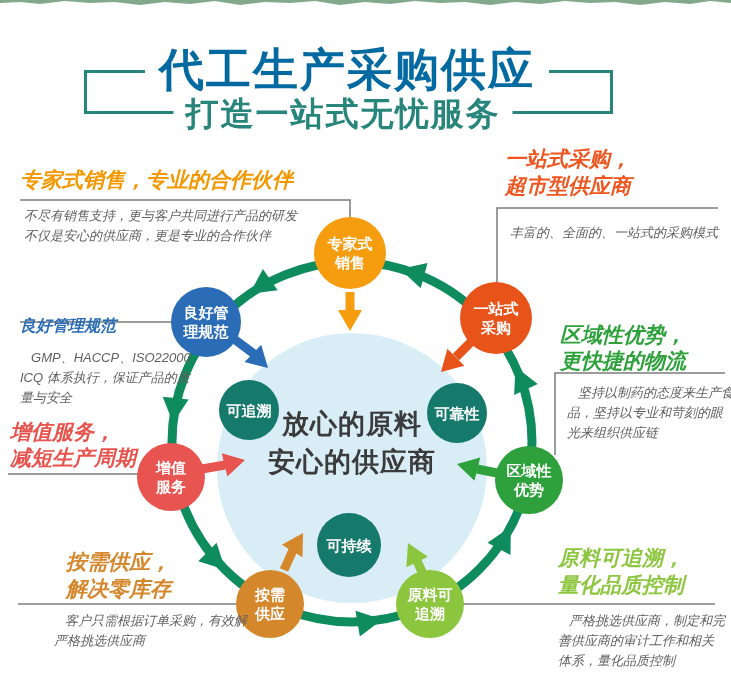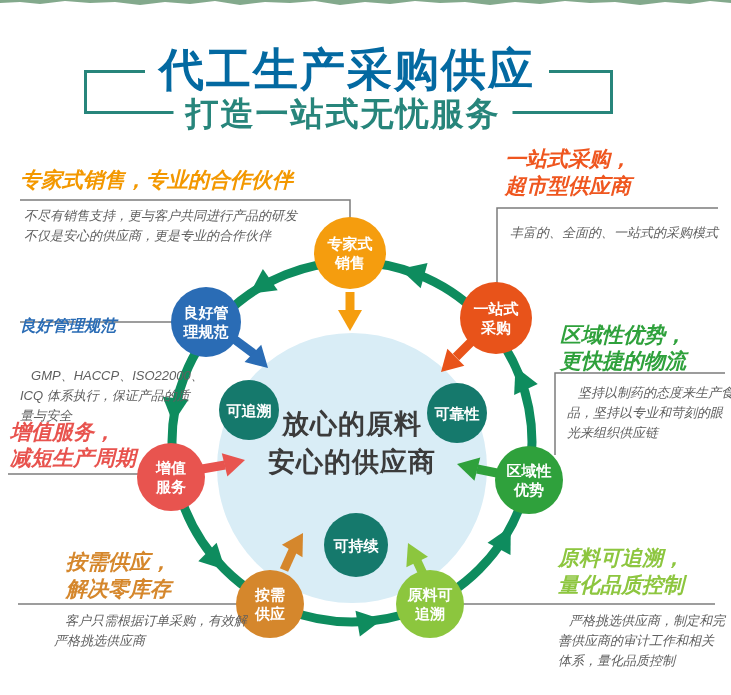--- a/index.html
+++ b/index.html
@@ -27,21 +27,21 @@
   .c-blue{color:#2a6cb5;}
   .c-red{color:#e8534e;}
   .c-amber{color:#d5872c;}
   .c-green{color:#2fa13c;}
   .c-lime{color:#8dc63f;}
   #blk-expert{left:20px;top:166px;width:330px;}
   #blk-expert .body{margin-top:13px;padding-left:4px;}
   #blk-onestop{left:505px;top:145px;width:222px;}
   #blk-onestop .body{margin-top:24px;padding-left:5px;}
   #blk-management{left:20px;top:292px;width:185px;}
-  #blk-management .body{margin-top:27px;}
+  #blk-management .body{margin-top:9px;}
   #blk-value{left:10px;top:419px;width:175px;}
   #blk-value .h{line-height:26px;}
   #blk-value .body{margin-top:11px;}
   #blk-demand{left:18px;top:548px;width:205px;margin-left:36px;}
   #blk-demand .h{padding-left:12px;}
   #blk-demand .body{margin-top:9px;}
   #blk-regional{left:560px;top:322px;width:168px;}
   #blk-regional .h{line-height:26px;}
   #blk-regional .body{margin-top:9px;padding-left:7px;}
   #blk-material{left:558px;top:544px;width:172px;}
@@ -53,21 +53,21 @@
         color:#fff;font-weight:bold;font-size:15px;line-height:19px;text-align:center;}
   #n-expert    {left:314px;top:217px;width:72px;height:72px;background:#f59d0e;}
   #n-onestop   {left:460px;top:282px;width:72px;height:72px;background:#e8531a;}
   #n-regional  {left:495px;top:446px;width:68px;height:68px;background:#2fa13c;}
   #n-material  {left:396px;top:570px;width:68px;height:68px;background:#8cc63e;}
   #n-demand    {left:236px;top:570px;width:68px;height:68px;background:#d5872c;}
   #n-value     {left:137px;top:443px;width:68px;height:68px;background:#e8544f;}
   #n-management{left:171px;top:287px;width:70px;height:70px;background:#2a6cb5;}
   #n-traceable {left:219px;top:380px;width:60px;height:60px;background:#15796c;}
   #n-reliable  {left:427px;top:383px;width:60px;height:60px;background:#15796c;}
-  #n-sustain   {left:324px;top:513px;width:64px;height:64px;background:#15796c;}
+  #n-sustain   {left:317px;top:513px;width:64px;height:64px;background:#15796c;}
   .centertext{position:absolute;left:212px;top:405px;width:280px;text-align:center;
               font-size:27px;font-weight:bold;color:#3b3b3b;line-height:38px;letter-spacing:1px;}
 </style>
 </head>
 <body>
 
 <div class="canvas">
 
   <svg class="torn" viewBox="0 0 731 8">
     <polygon fill="#5a8c66" opacity="0.75" points="0,0 731,0 731,3 710,1 690,4 665,2 640,5 615,2 590,3 565,1 540,4 515,2 490,5 465,2 440,3 415,1 390,4 365,2 340,5 315,1 290,3 265,2 240,5 215,1 190,4 165,2 140,5 115,2 90,3 65,1 40,4 20,2 0,3"></polygon>

